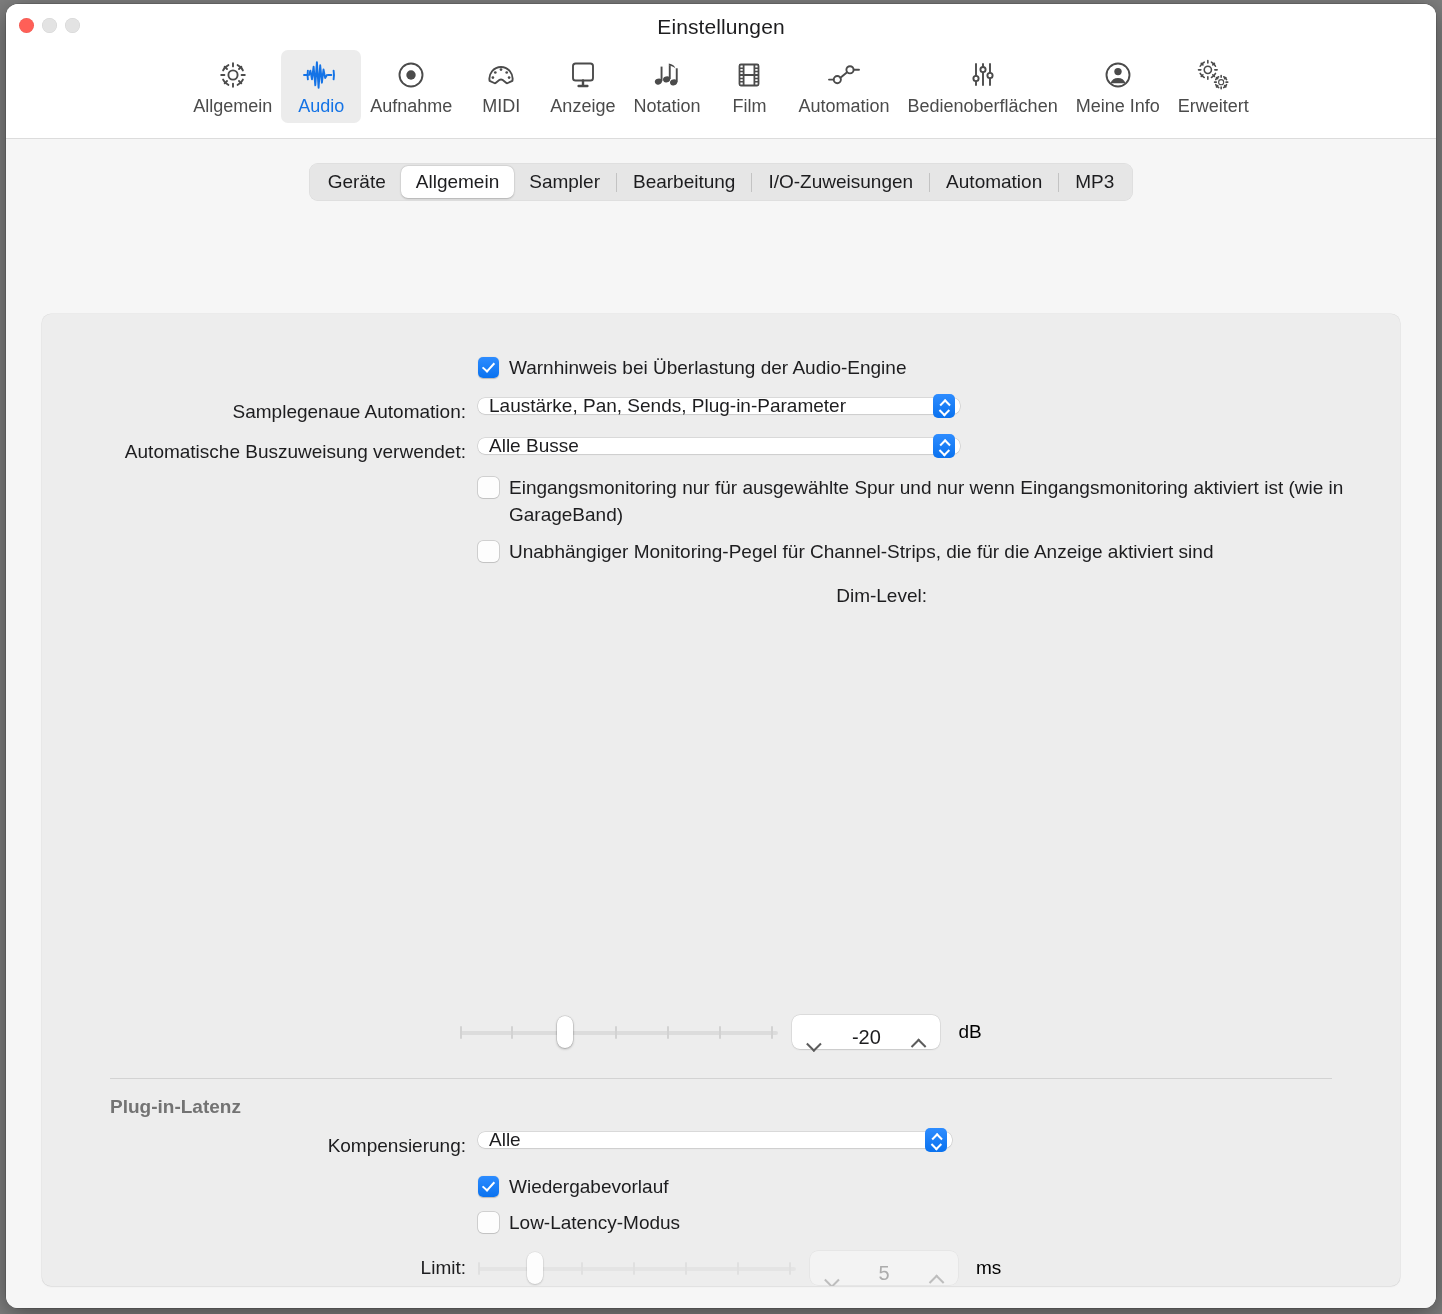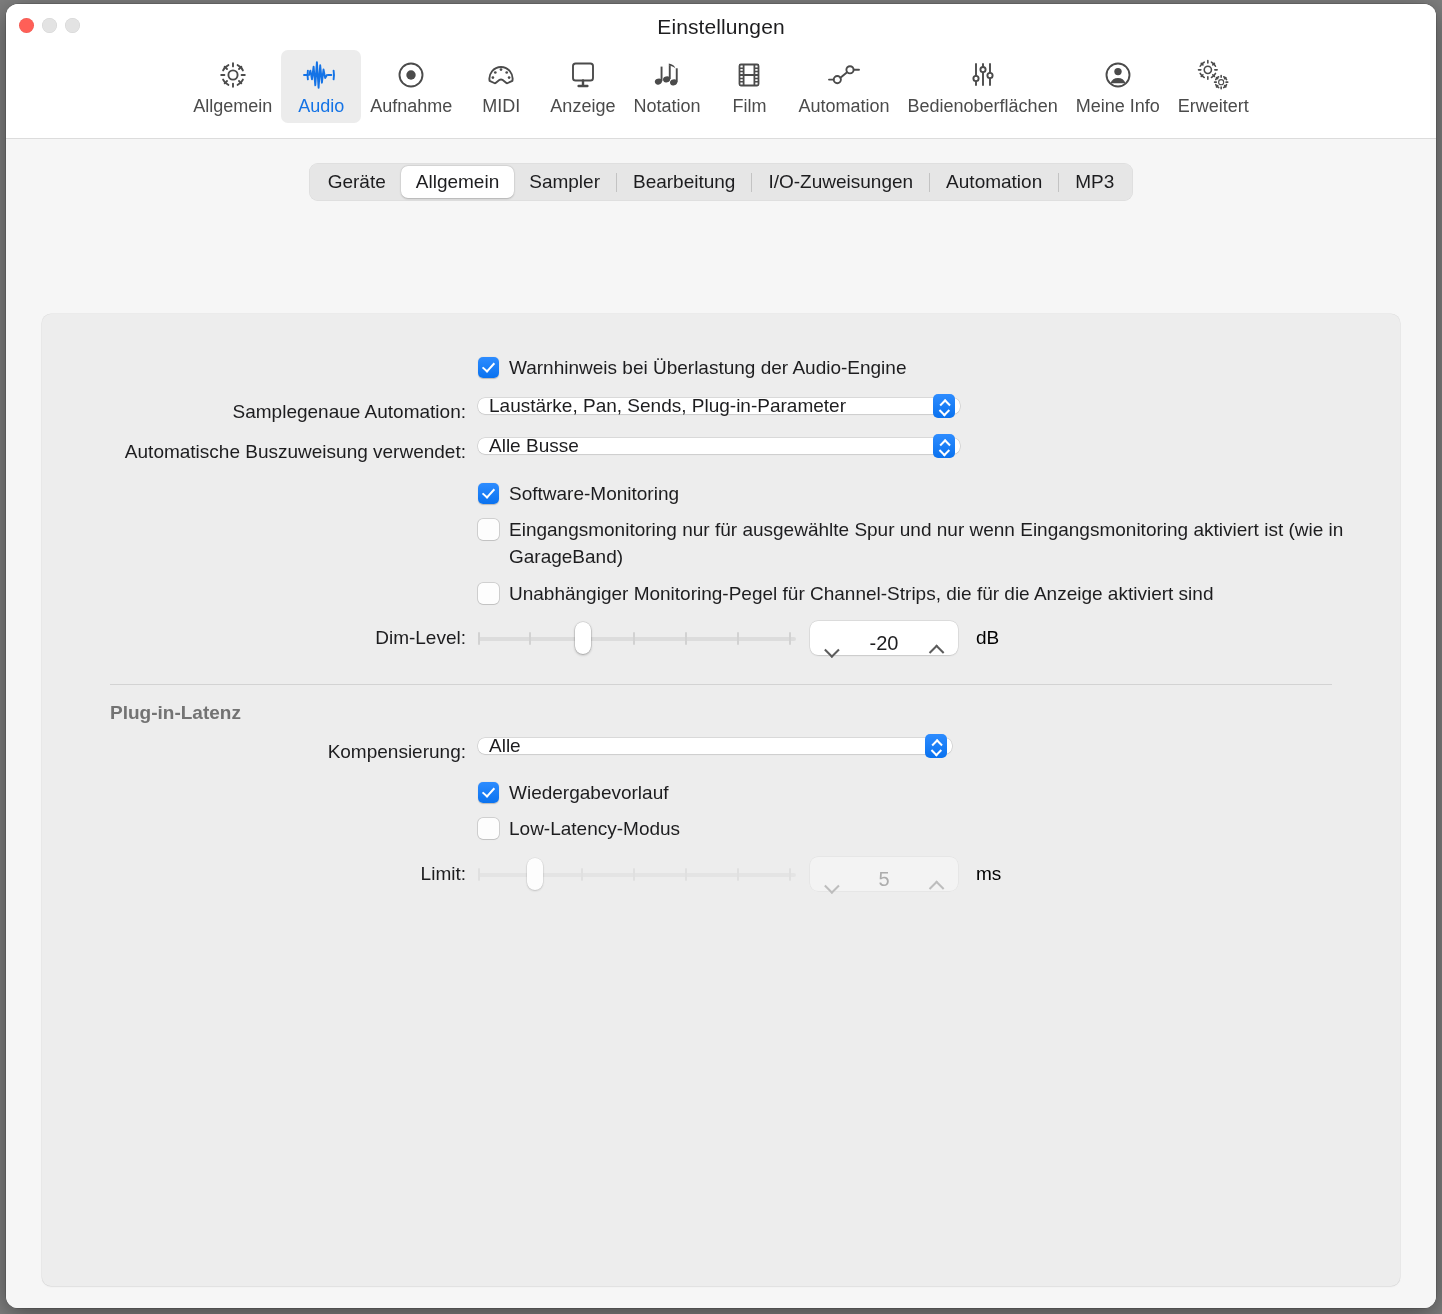--- a/index.html
+++ b/index.html
@@ -591,29 +591,20 @@
             <div class="popup" style="width:482px;">
               <span class="popup-text">Alle Busse</span>
               <span class="popup-arrows">
                 <i class="chev up"></i>
                   <i class="chev down"></i>
               </span>
             </div>
           </div>
         </div>
 
-        <div class="row" style="margin-top:14px;">
-          <div class="lbl-col"></div>
-          <div class="ctl-col">
-            <label class="cb-line">
-              <span class="cbox on"></span>
-              <span class="cb-text">Software-Monitoring</span>
-            </label>
-          </div>
-        </div>
 
         <div class="row" style="margin-top:8px;">
           <div class="lbl-col"></div>
           <div class="ctl-col">
             <label class="cb-line">
               <span class="cbox off"></span>
               <span class="cb-text" style="width:880px;">Eingangsmonitoring nur für ausgewählte Spur und nur wenn Eingangsmonitoring aktiviert ist (wie in GarageBand)</span>
             </label>
           </div>
         </div>
@@ -621,21 +612,21 @@
         <div class="row" style="margin-top:10px;">
           <div class="lbl-col"></div>
           <div class="ctl-col">
             <label class="cb-line">
               <span class="cbox off"></span>
               <span class="cb-text" style="width:900px;">Unabhängiger Monitoring-Pegel für Channel-Strips, die für die Anzeige aktiviert sind</span>
             </label>
           </div>
         </div>
 
-        <div class="row" style="margin-top:13px; align-items:center;">
+        <div class="row" style="margin-top:13px; align-items:center;flex-direction:column;">
           <div class="lbl-col" style="line-height:34px;">Dim-Level:</div>
           <div class="ctl-col" style="align-items:center;">
             <div class="slider">
               <div class="track"></div>
               <div class="ticks">
                 <div class="tick" style="left:0px;"></div>
                 <div class="tick" style="left:51px;"></div>
                 <div class="tick" style="left:103px;"></div>
                 <div class="tick" style="left:155px;"></div>
                 <div class="tick" style="left:207px;"></div>

